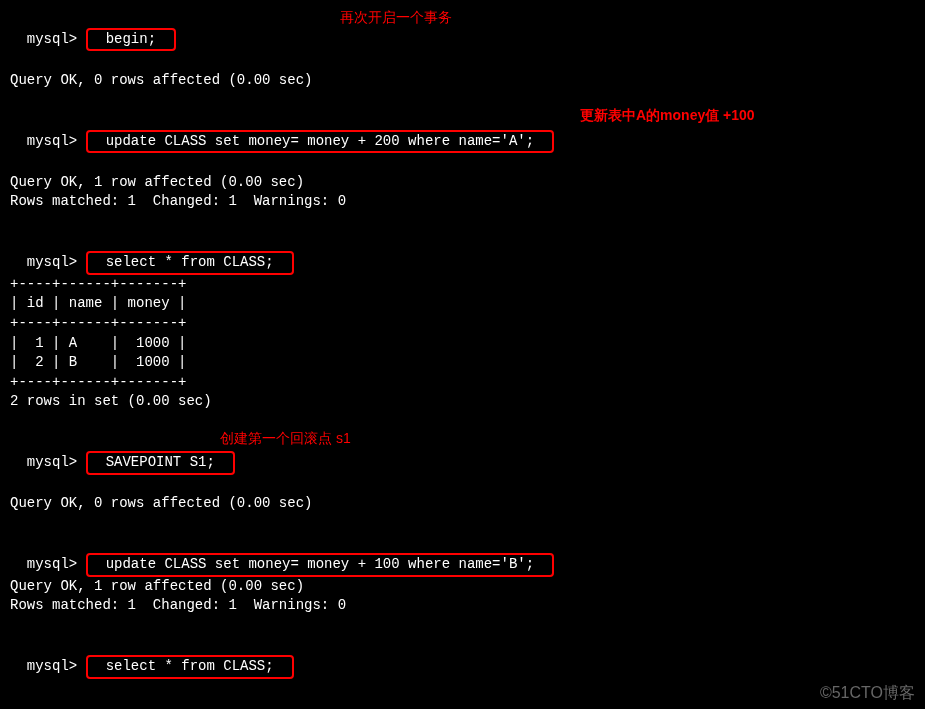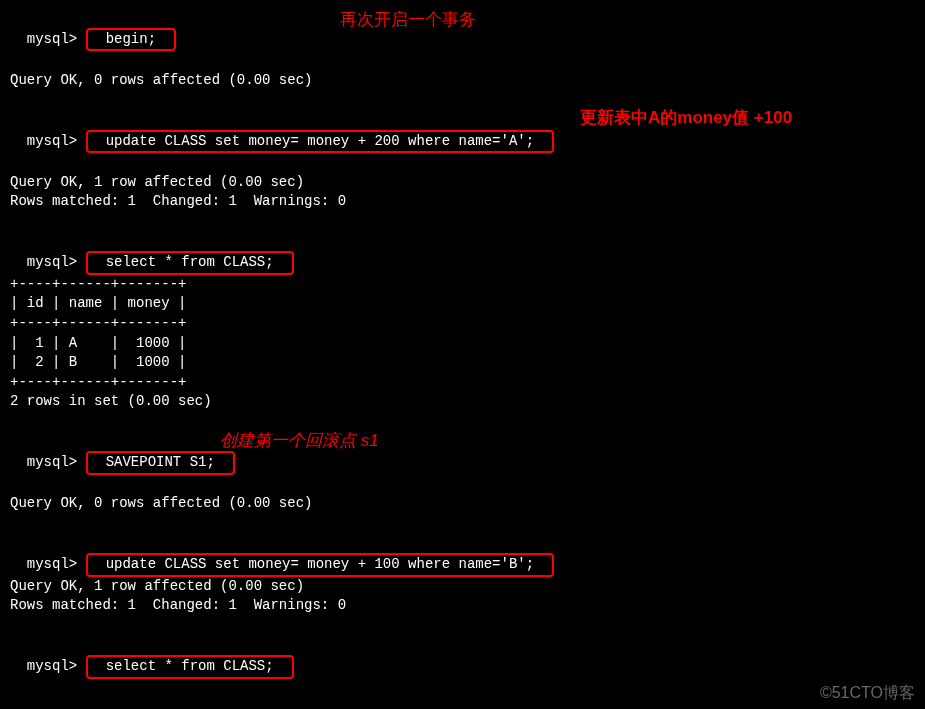--- a/index.html
+++ b/index.html
@@ -24,21 +24,21 @@
     }
     .highlight-box {
       border: 2px solid #ff0000;
       border-radius: 4px;
       padding: 0 18px;
       display: inline-block;
     }
     .annotation {
       color: #ff0000;
       font-family: 'SimSun', 'Microsoft YaHei', sans-serif;
-      font-size: 17px;
+      font-size: 14px;
       position: absolute;
       font-weight: normal;
     }
     .watermark {
       position: absolute;
       bottom: 5px;
       right: 10px;
       color: #666;
       font-size: 16px;
       font-family: sans-serif;
@@ -72,21 +72,21 @@
 <div class="line result-row">| id | name | money |</div>
 <div class="line result-row">+----+------+-------+</div>
 <div class="line result-row">|  1 | A    |  1000 |</div>
 <div class="line result-row">|  2 | B    |  1000 |</div>
 <div class="line result-row">+----+------+-------+</div>
 <div class="line">2 rows in set (0.00 sec)</div>
 <div class="line">&nbsp;</div>
 
 <div class="line">
   <span>mysql&gt; </span><span class="highlight-box"><span>SAVEPOINT S1;</span></span>
-  <span class="annotation" style="left:210px; top:-2px;font-style:italic;">创建第一个回滚点 s1</span>
+  <span class="annotation" style="left:210px; top:-2px;">创建第一个回滚点 s1</span>
 </div>
 <div class="line">Query OK, 0 rows affected (0.00 sec)</div>
 <div class="line">&nbsp;</div>
 
 <div class="line">
   <span>mysql&gt; </span><span class="highlight-box"><span>update CLASS set money= money + 100 where name='B';</span></span>
 </div>
 <div class="line">Query OK, 1 row affected (0.00 sec)</div>
 <div class="line">Rows matched: 1  Changed: 1  Warnings: 0</div>
 <div class="line">&nbsp;</div>

